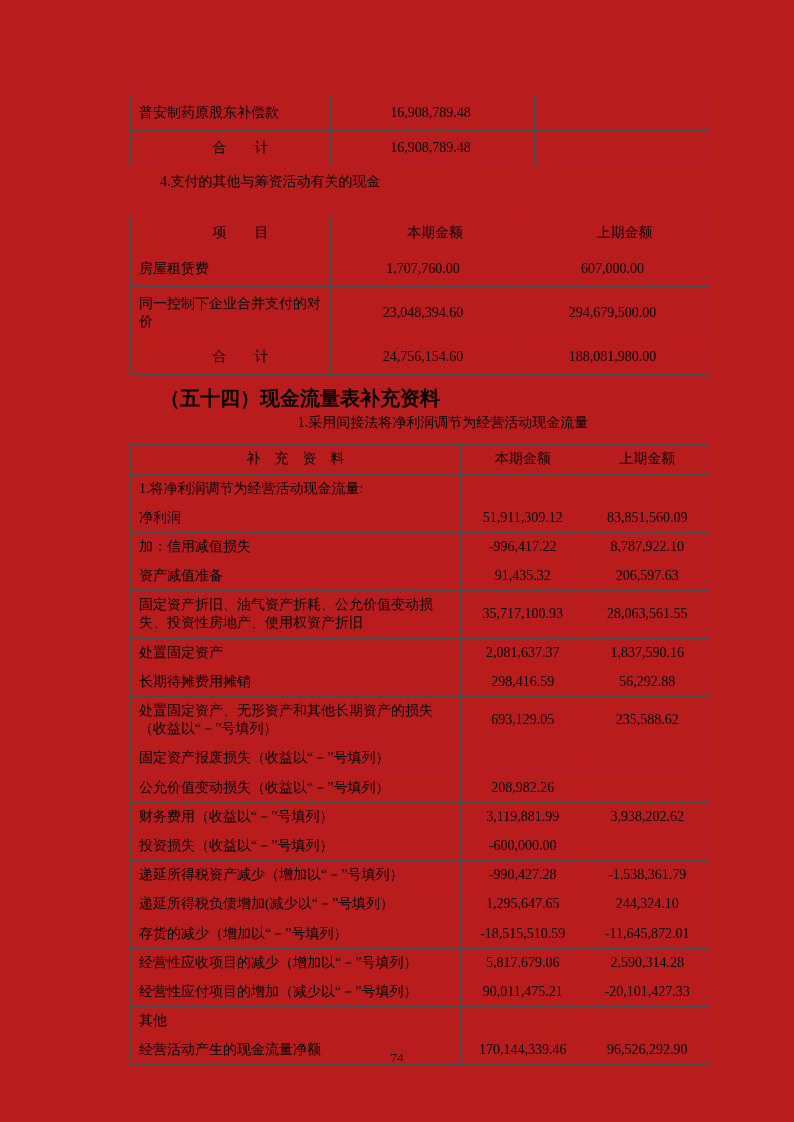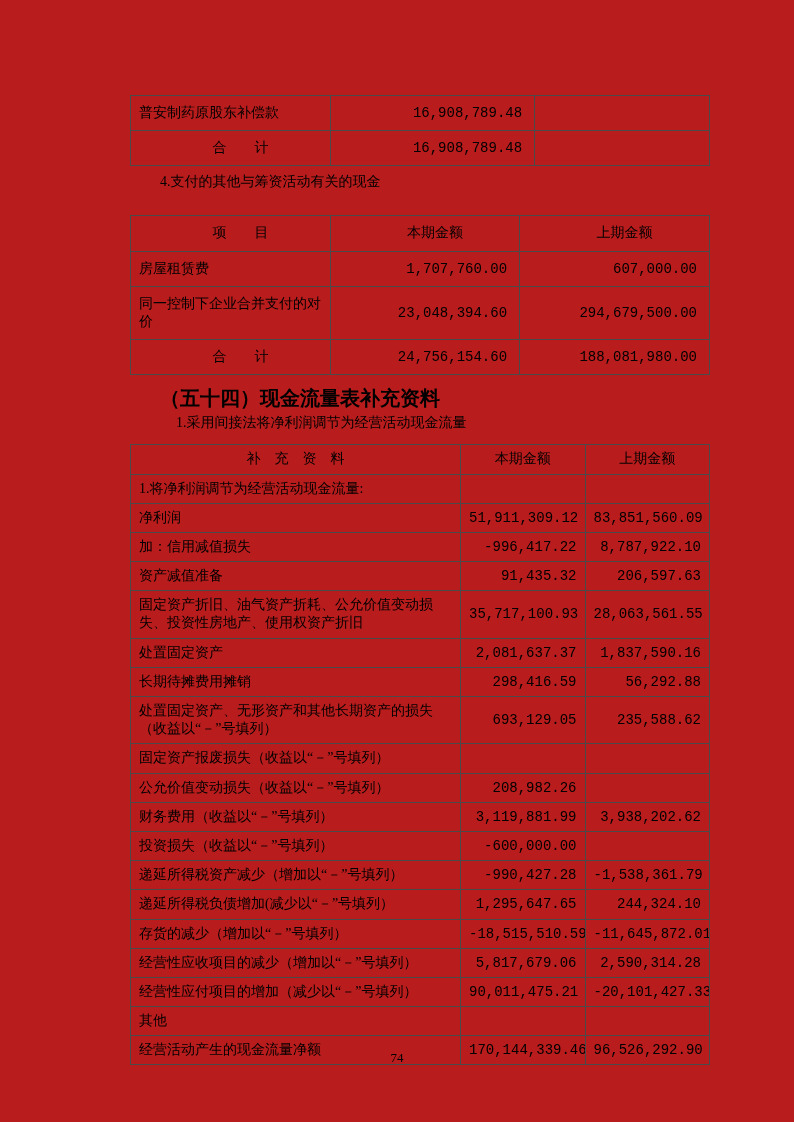--- a/index.html
+++ b/index.html
@@ -14,28 +14,28 @@
   }
   table { border-collapse: collapse; width: 100%; table-layout: fixed; }
   td {
     border: 1px solid #4a4a4a;
     padding: 8px 8px;
     vertical-align: middle;
     line-height: 1.3;
     overflow: hidden;
   }
   .tbl-supp td { padding: 5px 8px; }
-  .num { text-align: right; padding-right: 12px; font-family: Liberation Mono, monospace; }
+  .num { text-align: center; padding-right: 12px; font-family: Liberation Serif, serif; }
   .ctr { text-align: center; padding-left: 28px; }
   .lbl { text-align: left; }
   .ind1 { padding-left: 24px; }
   .ind2 { padding-left: 48px; }
   .para-title { margin: 7px 0 24px 30px; line-height: 18px; }
   .sec-heading { margin: 14px 0 6px 30px; font-weight: bold; font-size: 20px; line-height: 19px; }
-  .sec-subheading { margin: 0 0 12px 46px; line-height: 18px; }
+  .sec-subheading { margin: 0 0 12px 46px; line-height: 18px; text-align: center; }
   .tbl { margin-bottom: 0; }
   .footer {
     position: absolute; bottom: 56px; left: 0; right: 0;
     text-align: center; font-size: 13px;
   }
 </style>
 </head>
 <body>
 
 <div class="page">

